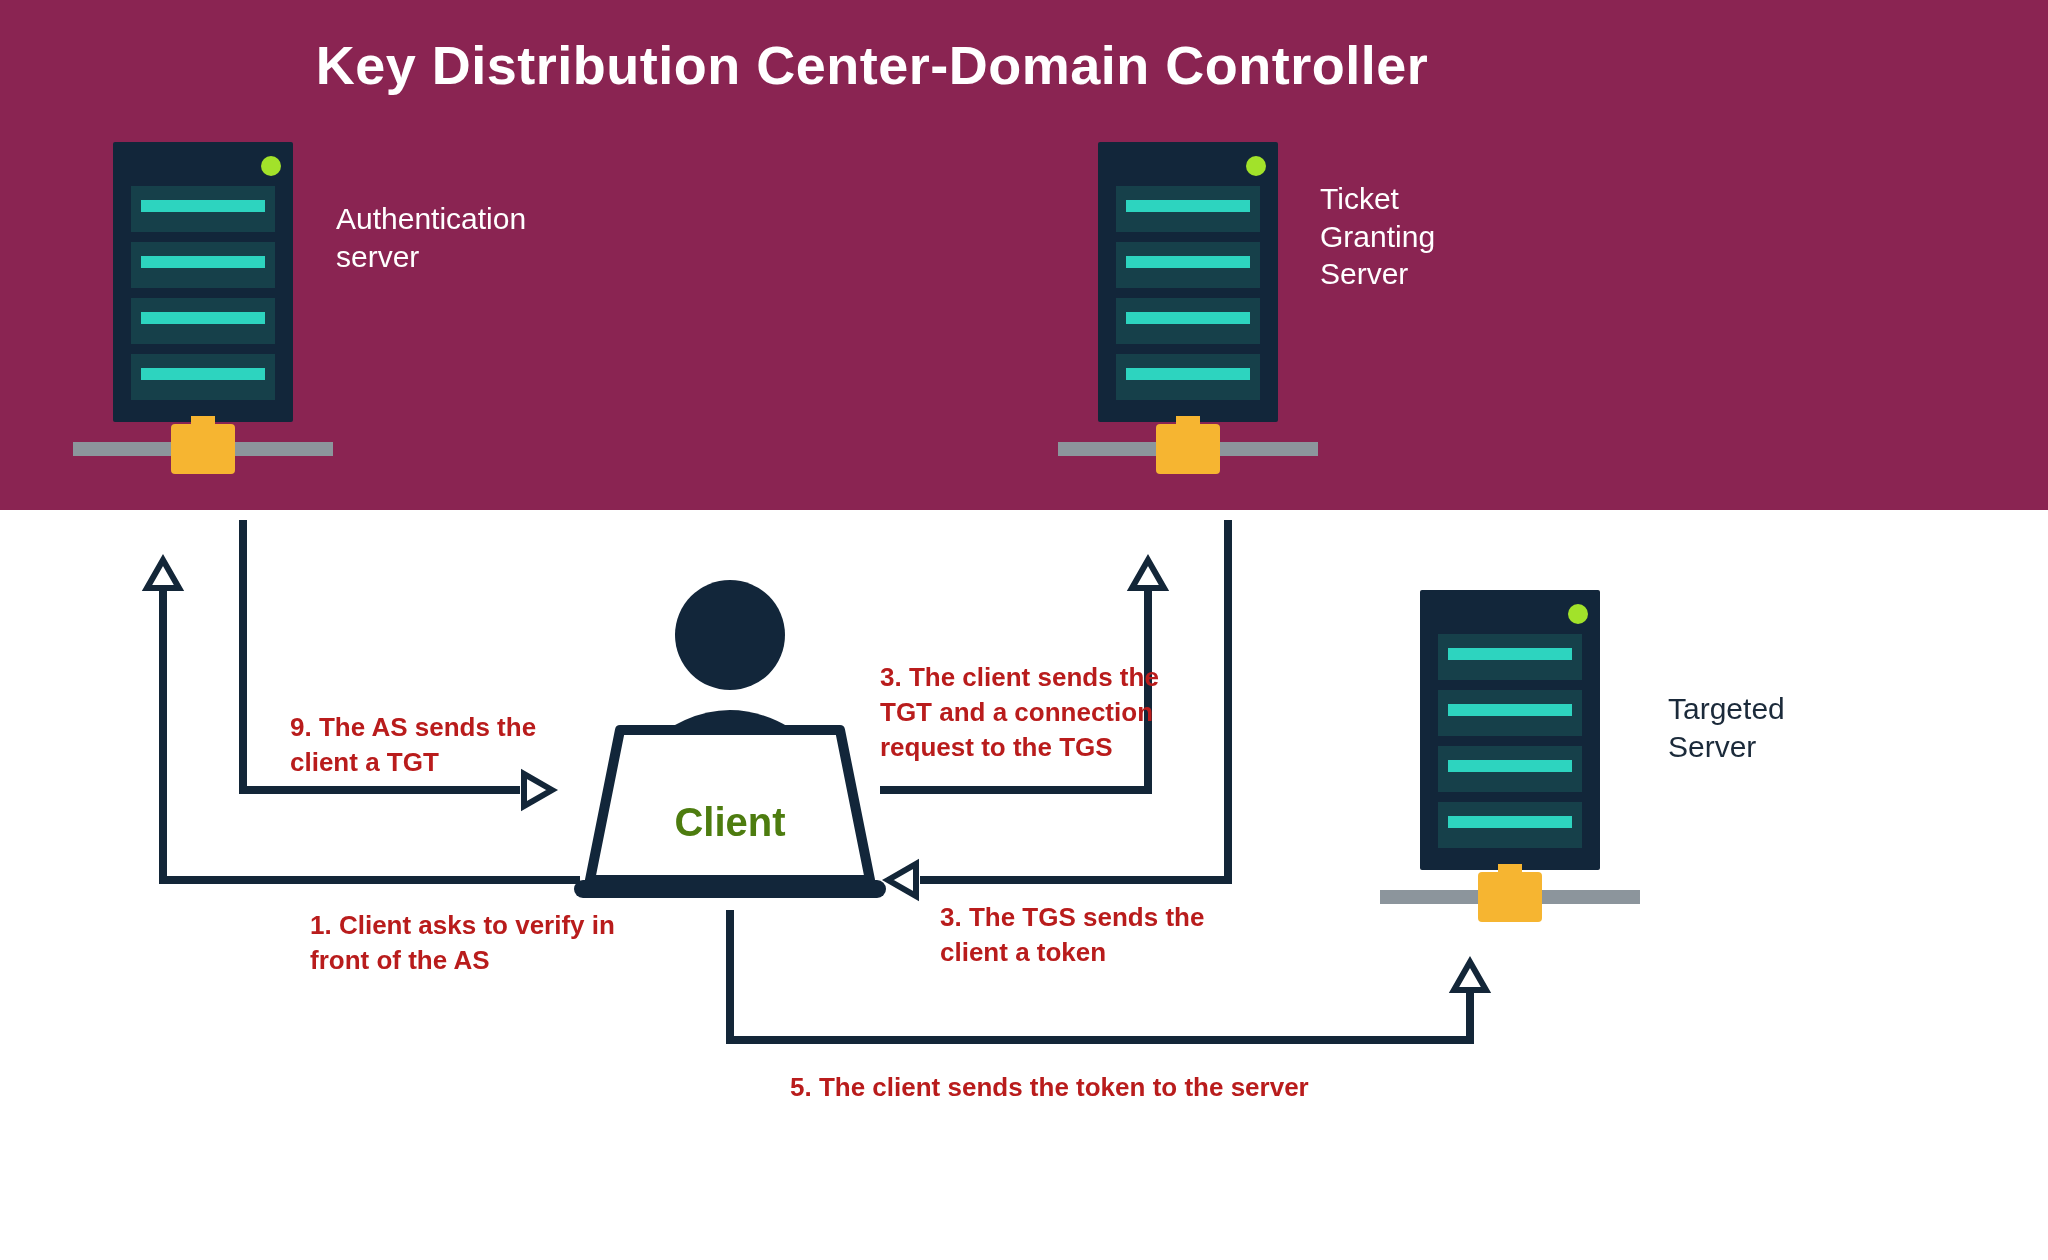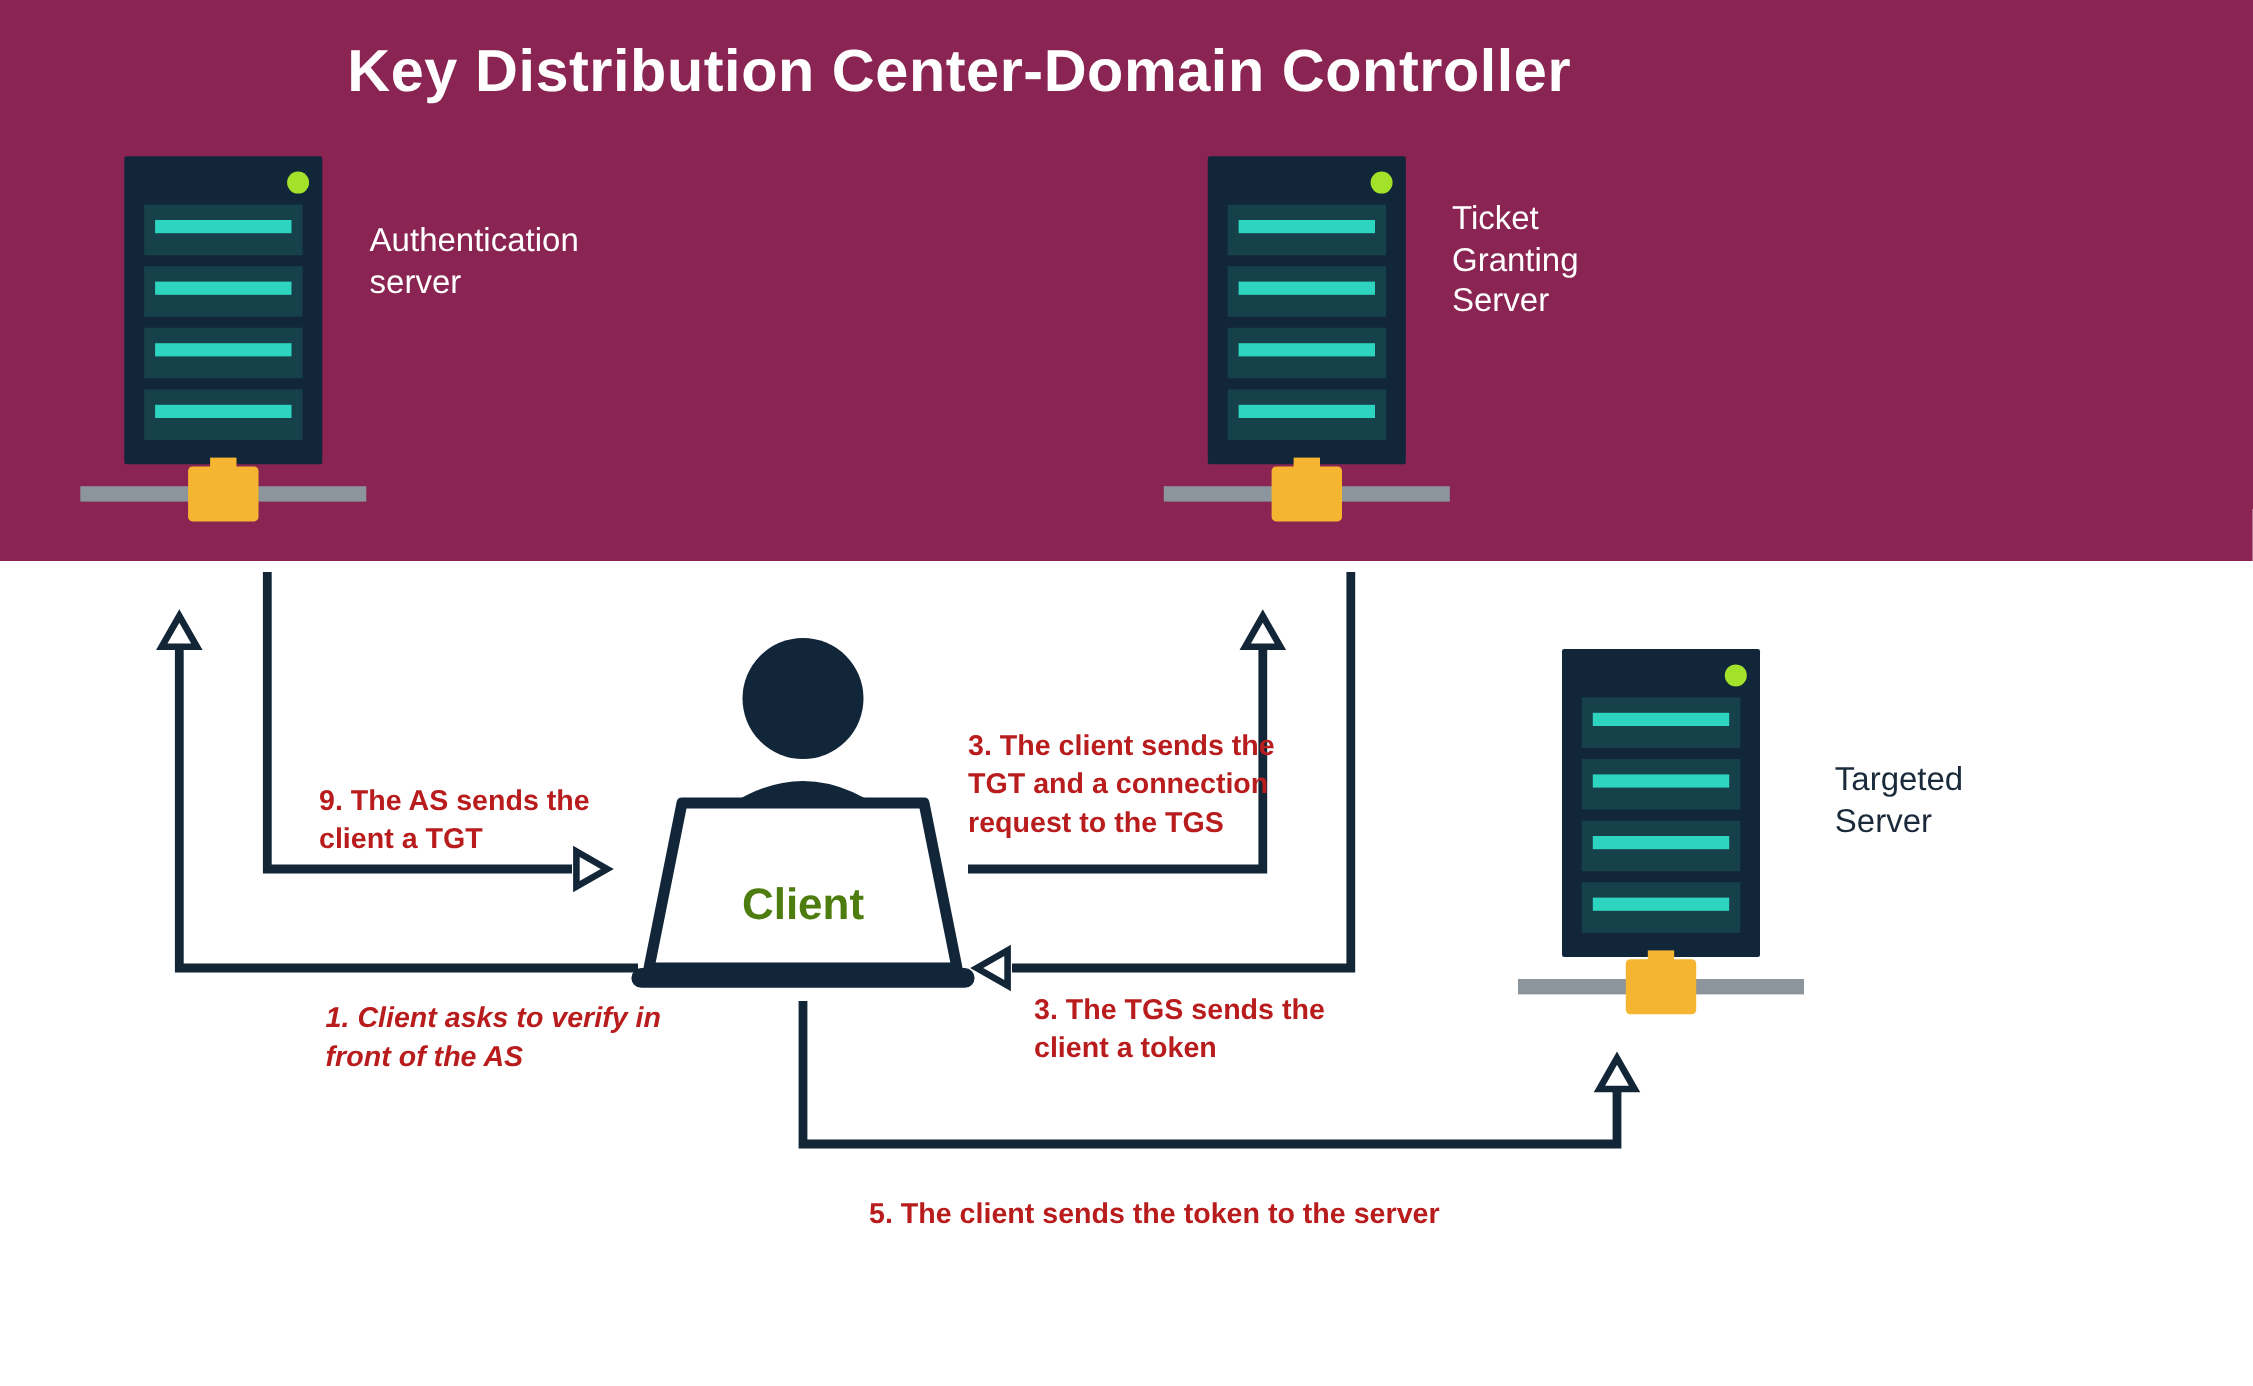--- a/index.html
+++ b/index.html
@@ -151,19 +151,19 @@
 <div class="label" style="left:336px; top:200px; width:260px;">Authentication server</div>
 
 <div class="label" style="left:1320px; top:180px; width:200px;">Ticket Granting Server</div>
 
 <div class="label dark" style="left:1640px; top:690px; width:200px;margin-left:28px;">Targeted Server</div>
 
 <div class="client-label" style="left:620px; top:800px; width:220px;">Client</div>
 
 <div class="step" style="left:290px; top:710px; width:290px;">9. The AS sends the client a TGT</div>
 
-<div class="step" style="left:296px; top:908px; width:320px;font-style:italic;">1.  Client asks to verify in front of the AS</div>
+<div class="step" style="left:310px; top:908px; width:320px;">1.  Client asks to verify in front of the AS</div>
 
 <div class="step" style="left:880px; top:660px; width:320px;">3.  The client sends the TGT and a connection request to the TGS</div>
 
 <div class="step" style="left:940px; top:900px; width:290px;">3. The TGS sends the client a token</div>
 
-<div class="step" style="left:790px; top:1070px; width:600px;margin-top:16px;">5. The client sends the token to the server</div>
+<div class="step" style="left:790px; top:1070px; width:600px;">5. The client sends the token to the server</div>
 
 </body></html>

